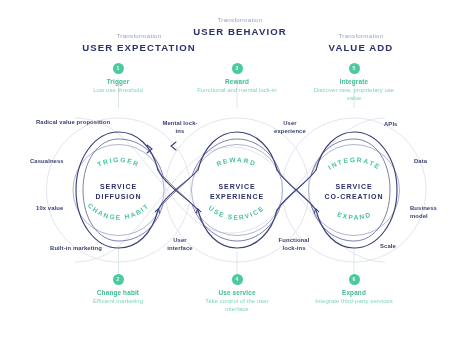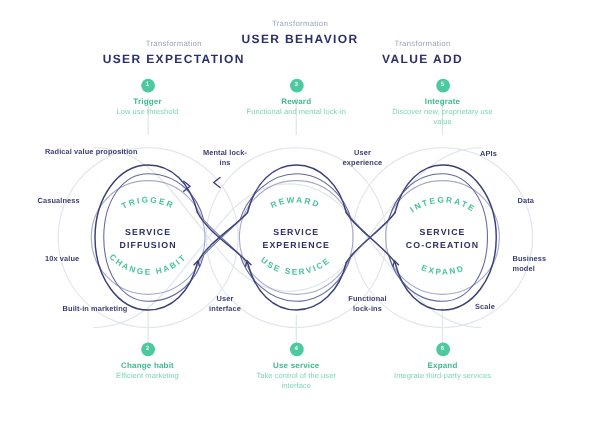--- a/index.html
+++ b/index.html
@@ -40,21 +40,21 @@
 <div id="stage">
 
   <div class="col-head" style="left:54px;top:31px;">
     <div class="kicker">Transformation</div>
     <div class="title">USER EXPECTATION</div>
   </div>
   <div class="col-head" style="left:155px;top:15px;">
     <div class="kicker">Transformation</div>
     <div class="title">USER BEHAVIOR</div>
   </div>
-  <div class="col-head" style="left:253px;top:31px;">
+  <div class="col-head" style="left:276px;top:31px;">
     <div class="kicker">Transformation</div>
     <div class="title">VALUE ADD</div>
   </div>
 
   <svg width="474" height="341">
     <g stroke="#dce9e4" stroke-width="1" fill="none">
       <line x1="118.5" y1="78" x2="118.5" y2="108"></line>
       <line x1="237" y1="78" x2="237" y2="108"></line>
       <line x1="354" y1="78" x2="354" y2="108"></line>
       <line x1="118.5" y1="246" x2="118.5" y2="276"></line>

